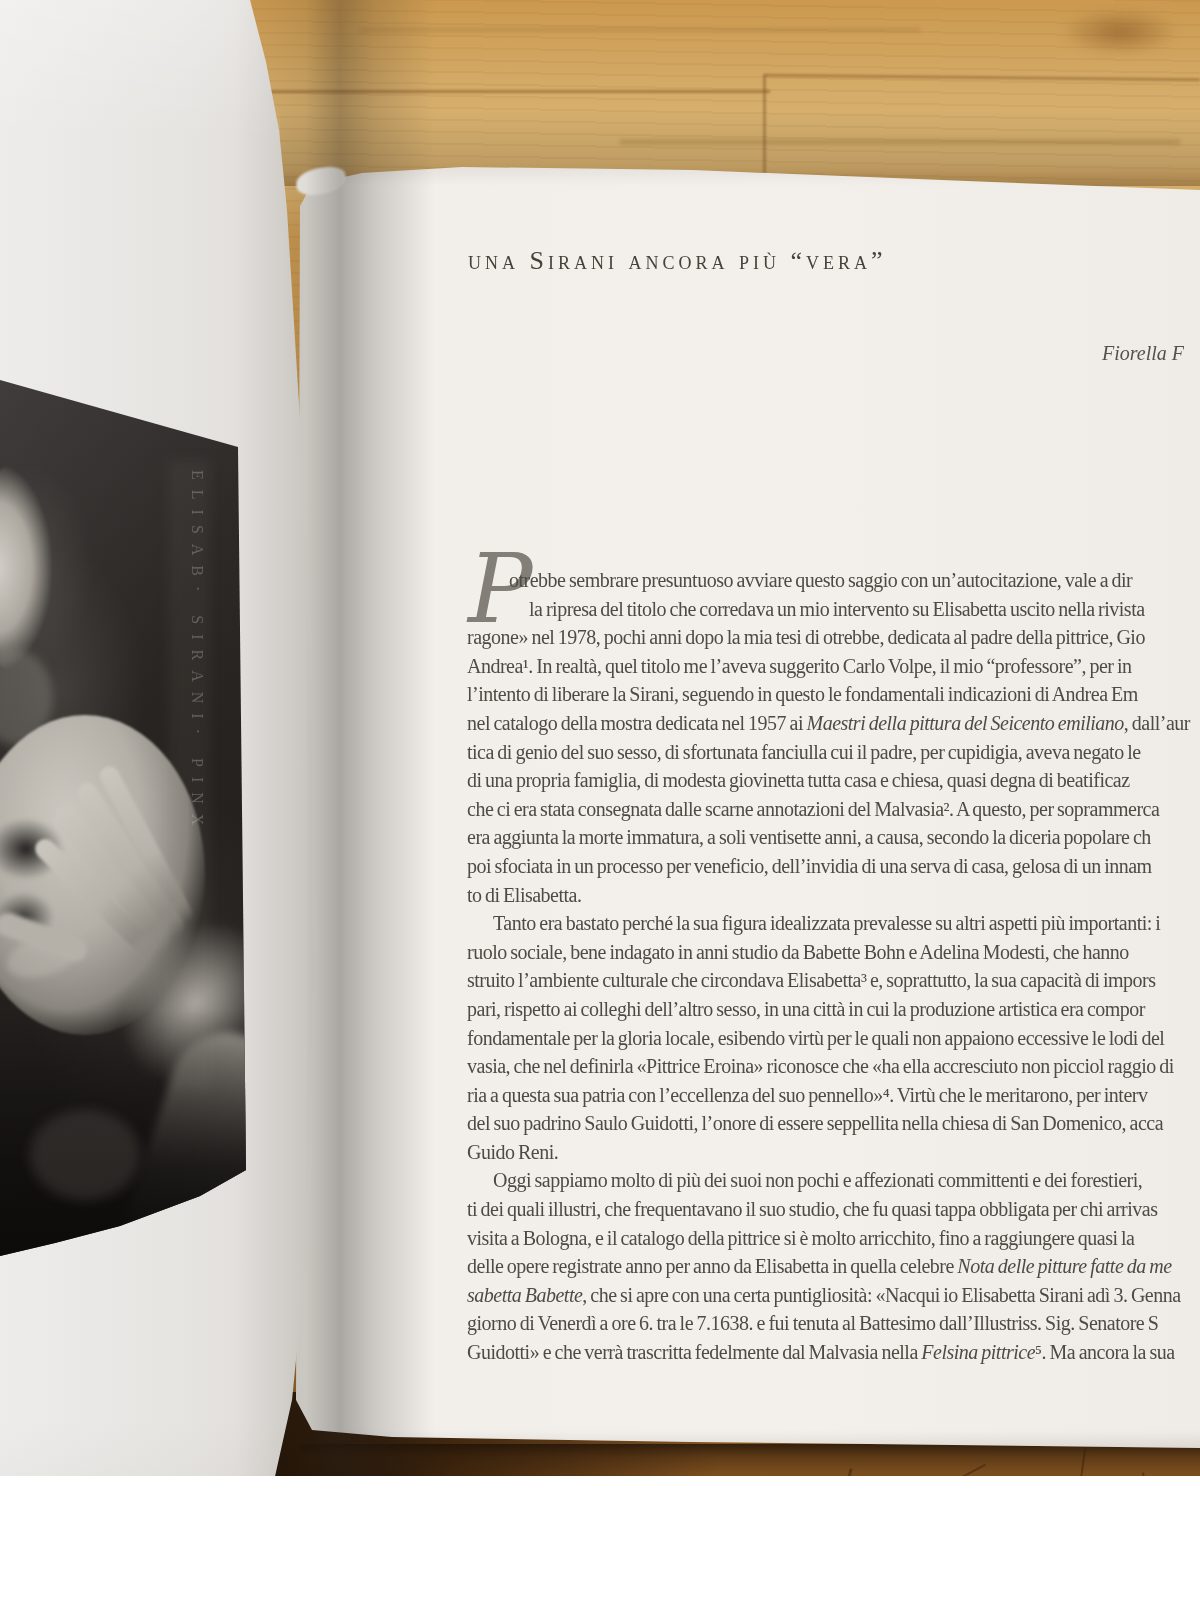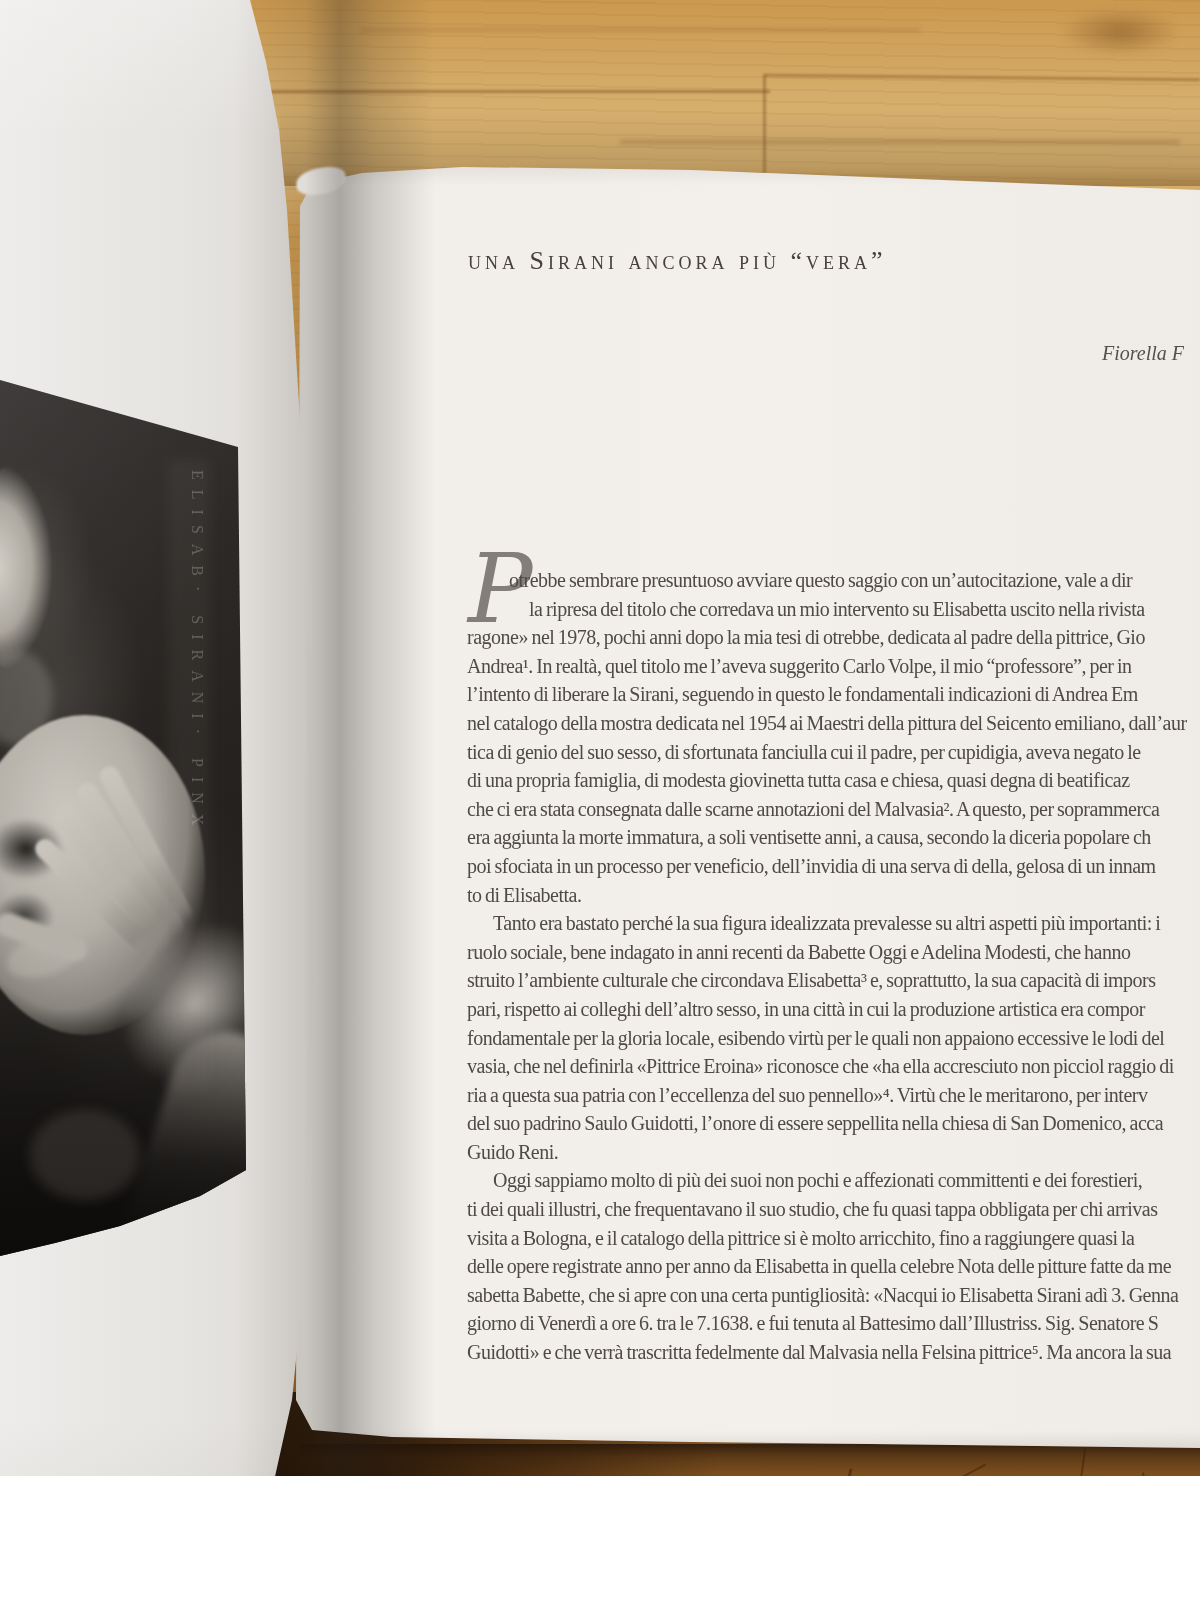--- a/index.html
+++ b/index.html
@@ -115,21 +115,21 @@
   
   .print{position:absolute;z-index:6;color:#4f4a43;}
   .title{left:468px;top:246px;font-size:26px;letter-spacing:4px;
          font-variant:small-caps;color:#474239;white-space:nowrap;}
   .author{left:1102px;top:342px;font-style:italic;font-size:20px;color:#55504a;white-space:nowrap;}
   .dropcap{left:468px;top:541px;font-family:"DejaVu Serif",serif;font-style:italic;
            font-size:96px;line-height:1;color:#837e77;}
   .text-col{left:467px;top:566px;width:800px;font-size:20px;line-height:28.6px;
             letter-spacing:-0.5px;word-spacing:-1px;}
   .text-col .line{white-space:nowrap;height:28.6px;}
-  .text-col .it{text-align:center;}
+  .text-col .it{font-style:italic;text-align:center;}
   .text-col .dc1{margin-left:42px;}
   .text-col .dc2{margin-left:62px;}
   .text-col .ind{text-indent:26px;}
 </style>
 </head>
 <body>
 
 <div class="scene">
 
   <div class="wood"></div>
@@ -178,29 +178,29 @@
 
   <div class="print title">una Sirani ancora più “vera”</div>
   <div class="print author">Fiorella F</div>
   <div class="print dropcap">P</div>
   <div class="print text-col">
       <div class="line dc1"><span>otrebbe sembrare presuntuoso avviare questo saggio con un’autocitazione, vale a dir</span></div>
       <div class="line dc2"><span>la ripresa del titolo che corredava un mio intervento su Elisabetta uscito nella rivista</span></div>
       <div class="line"><span>ragone» nel 1978, pochi anni dopo la mia tesi di otrebbe, dedicata al padre della pittrice, Gio</span></div>
       <div class="line"><span>Andrea¹. In realtà, quel titolo me l’aveva suggerito Carlo Volpe, il mio “professore”, per in</span></div>
       <div class="line"><span>l’intento di liberare la Sirani, seguendo in questo le fondamentali indicazioni di Andrea Em</span></div>
-      <div class="line"><span>nel catalogo della mostra dedicata nel 1954 ai </span><span class="it">Maestri della pittura del Seicento emiliano</span><span>, dall’aur</span></div>
+      <div class="line"><span>nel catalogo della mostra dedicata nel 1957 ai </span><span class="it">Maestri della pittura del Seicento emiliano</span><span>, dall’aur</span></div>
       <div class="line"><span>tica di genio del suo sesso, di sfortunata fanciulla cui il padre, per cupidigia, aveva negato le</span></div>
       <div class="line"><span>di una propria famiglia, di modesta giovinetta tutta casa e chiesa, quasi degna di beatificaz</span></div>
       <div class="line"><span>che ci era stata consegnata dalle scarne annotazioni del Malvasia². A questo, per soprammerca</span></div>
       <div class="line"><span>era aggiunta la morte immatura, a soli ventisette anni, a causa, secondo la diceria popolare ch</span></div>
-      <div class="line"><span>poi sfociata in un processo per veneficio, dell’invidia di una serva di della, gelosa di un innam</span></div>
+      <div class="line"><span>poi sfociata in un processo per veneficio, dell’invidia di una serva di casa, gelosa di un innam</span></div>
       <div class="line"><span>to di Elisabetta.</span></div>
       <div class="line ind"><span>Tanto era bastato perché la sua figura idealizzata prevalesse su altri aspetti più importanti: i</span></div>
-      <div class="line"><span>ruolo sociale, bene indagato in anni recenti da Babette Oggi e Adelina Modesti, che hanno</span></div>
+      <div class="line"><span>ruolo sociale, bene indagato in anni studio da Babette Bohn e Adelina Modesti, che hanno</span></div>
       <div class="line"><span>struito l’ambiente culturale che circondava Elisabetta³ e, soprattutto, la sua capacità di impors</span></div>
       <div class="line"><span>pari, rispetto ai colleghi dell’altro sesso, in una città in cui la produzione artistica era compor</span></div>
       <div class="line"><span>fondamentale per la gloria locale, esibendo virtù per le quali non appaiono eccessive le lodi del</span></div>
       <div class="line"><span>vasia, che nel definirla «Pittrice Eroina» riconosce che «ha ella accresciuto non picciol raggio di</span></div>
       <div class="line"><span>ria a questa sua patria con l’eccellenza del suo pennello»⁴. Virtù che le meritarono, per interv</span></div>
       <div class="line"><span>del suo padrino Saulo Guidotti, l’onore di essere seppellita nella chiesa di San Domenico, acca</span></div>
       <div class="line"><span>Guido Reni.</span></div>
       <div class="line ind"><span>Oggi sappiamo molto di più dei suoi non pochi e affezionati committenti e dei forestieri,</span></div>
       <div class="line"><span>ti dei quali illustri, che frequentavano il suo studio, che fu quasi tappa obbligata per chi arrivas</span></div>
       <div class="line"><span>visita a Bologna, e il catalogo della pittrice si è molto arricchito, fino a raggiungere quasi la</span></div>

